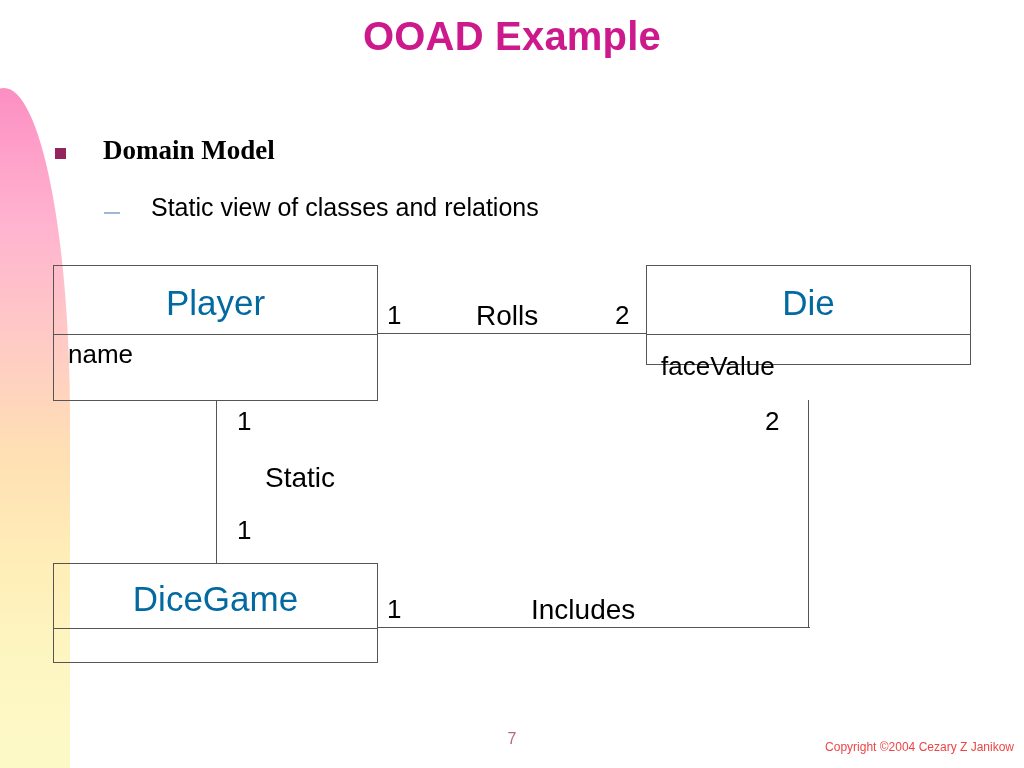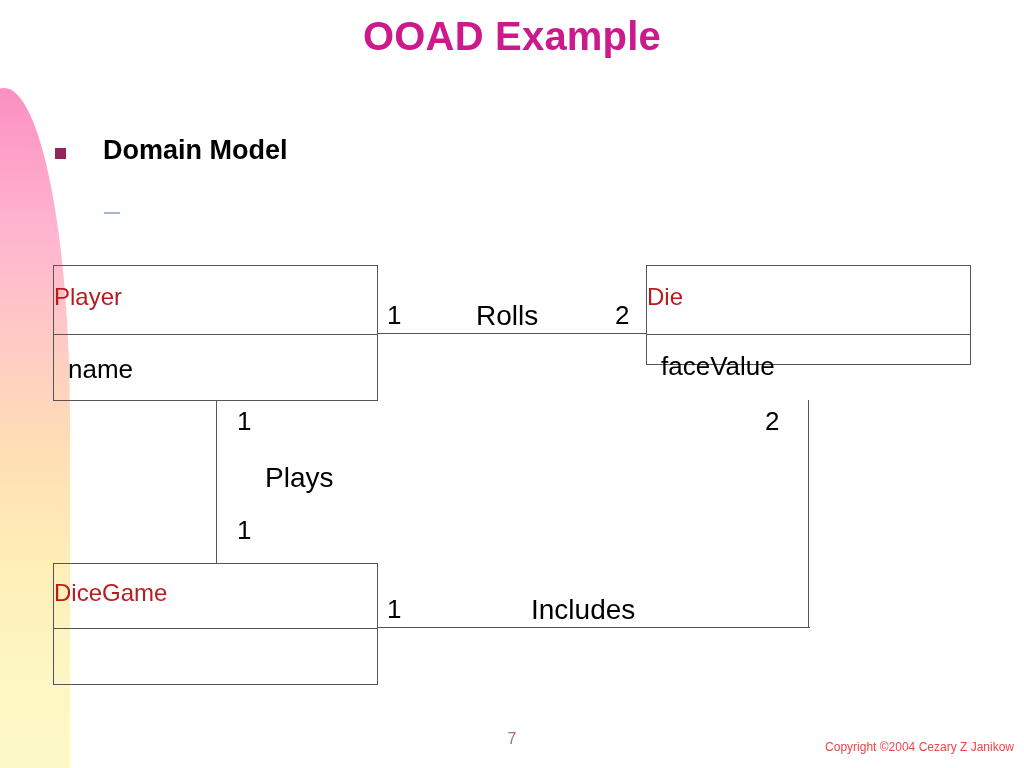--- a/index.html
+++ b/index.html
@@ -68,20 +68,21 @@
     background: #93255c;
     margin-top: 12px;
     margin-right: 37px;
     flex: none;
   }
   .bullet-l1 .text {
     font-size: 27px;
     font-weight: bold;
     color: #000000;
     line-height: 1.1;
+    font-family: Liberation Serif, serif;
   }
 
   .bullet-l2 {
     position: absolute;
     left: 104px;
     top: 194px;
     z-index: 3;
     display: flex;
     align-items: flex-start;
   }
@@ -111,22 +112,23 @@
   .uml-box {
     position: absolute;
     border: 1.6px solid #555555;
     background: transparent;
     box-sizing: border-box;
   }
   .uml-box .cmp-name {
     position: absolute;
     left: 0;
     width: 100%;
-    font-size: 24px;
-    color: #b91c1c;
+    text-align: center;
+    font-size: 35px;
+    color: #0369a1;
   }
   .uml-box .cmp-attr {
     position: absolute;
     left: 14px;
     font-size: 26px;
     color: #000000;
   }
   .uml-divider {
     position: absolute;
     left: 0;
@@ -189,53 +191,54 @@
 
   <div class="slide-title">OOAD Example</div>
 
   <div class="bullet-l1">
     <span class="marker"></span>
     <span class="text">Domain Model</span>
   </div>
 
   <div class="bullet-l2">
     <span class="marker"></span>
+    <span class="text">Static view of classes and relations</span>
   </div>
 
   <div class="diagram">
 
     <div class="assoc-line-h" style="left:378px; top:333px; width:268px;"></div>
     <div class="mult-label" style="left:387px; top:300px;">1</div>
     <div class="assoc-label" style="left:476px; top:300px;">Rolls</div>
     <div class="mult-label" style="left:615px; top:300px;">2</div>
 
     <div class="assoc-line-v" style="left:216px; top:400px; height:163px;"></div>
     <div class="mult-label" style="left:237px; top:406px;">1</div>
-    <div class="assoc-label" style="left:265px; top:462px;">Plays</div>
+    <div class="assoc-label" style="left:265px; top:462px;">Static</div>
     <div class="mult-label" style="left:237px; top:515px;">1</div>
 
     <div class="assoc-line-h" style="left:378px; top:627px; width:432px;"></div>
     <div class="assoc-line-v" style="left:808px; top:400px; height:227px;"></div>
     <div class="mult-label" style="left:387px; top:594px;">1</div>
     <div class="assoc-label" style="left:531px; top:594px;">Includes</div>
     <div class="mult-label" style="left:765px; top:406px;">2</div>
 
     <div class="uml-box" style="left:53px; top:265px; width:325px; height:136px;">
       <div class="cmp-name" style="top:17px;">Player</div>
       <div class="uml-divider" style="top:68px;"></div>
-      <div class="cmp-attr" style="top:88px;">name</div>
+      <div class="cmp-attr" style="top:73px;">name</div>
     </div>
 
     <div class="uml-box" style="left:646px; top:265px; width:325px; height:100px;">
       <div class="cmp-name" style="top:17px;">Die</div>
       <div class="uml-divider" style="top:68px;"></div>
       <div class="cmp-attr" style="top:85px;">faceValue</div>
     </div>
 
-    <div class="uml-box" style="left:53px; top:563px; width:325px; height:122px;">
+    <div class="uml-box" style="left:53px; top:563px; width:325px; height:100px;">
       <div class="cmp-name" style="top:15px;">DiceGame</div>
       <div class="uml-divider" style="top:64px;"></div>
       <div class="cmp-attr" style="top:80px;"></div>
     </div>
 
   </div>
 
   <div class="page-number">7</div>
 
   <div class="copyright">Copyright ©2004 Cezary Z Janikow</div>

